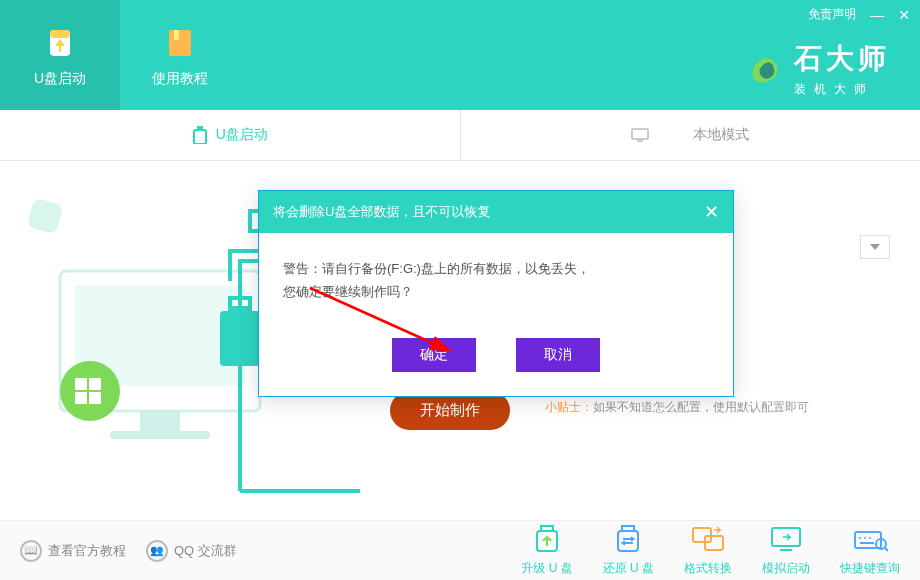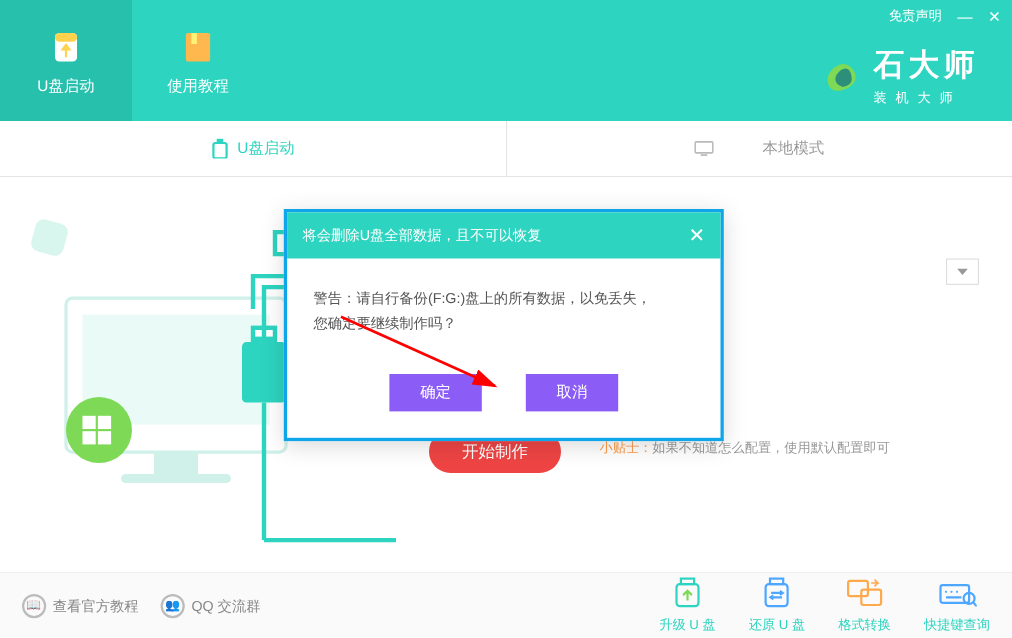--- a/index.html
+++ b/index.html
@@ -22,40 +22,40 @@
 .brand-sub { font-size: 12px; letter-spacing: 8px; margin-top: 3px; font-family: Liberation Serif, serif; }
 
 .tabs { display: flex; border-bottom: 1px solid #e5e5e5; }
 .tab { flex: 1; height: 50px; display: flex; align-items: center; justify-content: center; gap: 8px; color: #999; font-size: 14px; cursor: pointer; border-right: 1px solid #e5e5e5; }
 .tab.active { color: #2dd4bf; }
 .tab:last-child { border-right: none; gap: 44px; }
 
 .main { position: relative; height: 370px; }
 .bg-illustration { position: absolute; left: 20px; top: 20px; width: 340px; height: 330px; }
 
-.start-btn { position: absolute; left: 390px; top: 230px; background: #ef4444; color: #fff; padding: 10px 30px; border-radius: 20px; font-size: 15px; cursor: pointer; }
+.start-btn { position: absolute; left: 390px; top: 230px; background: #c2410c; color: #fff; padding: 10px 30px; border-radius: 20px; font-size: 15px; cursor: pointer; }
 .tip { position: absolute; left: 545px; top: 238px; font-size: 12px; color: #999; }
 .tip-label { color: #ff9944; }
 .dropdown-box { position: absolute; right: 30px; top: 74px; width: 30px; height: 24px; border: 1px solid #ddd; display: flex; align-items: center; justify-content: center; cursor: pointer; }
 
 .footer { position: absolute; bottom: 0; left: 0; right: 0; height: 60px; border-top: 1px solid #eee; display: flex; align-items: center; padding: 0 20px; background: #fafafa; }
 .footer-left { display: flex; gap: 20px; }
 .footer-item { display: flex; align-items: center; gap: 6px; color: #888; font-size: 13px; cursor: pointer; }
 .footer-icon { width: 22px; height: 22px; border: 2px solid #bbb; border-radius: 50%; display: flex; align-items: center; justify-content: center; font-size: 11px; color: #bbb; }
 .footer-right { margin-left: auto; display: flex; gap: 30px; justify-content: flex-end; }
 .tool-item { display: flex; flex-direction: column; align-items: center; gap: 6px; color: #2dd4bf; font-size: 12px; cursor: pointer; }
 .tool-icon { width: 36px; height: 30px; }
 
 .modal-overlay { position: absolute; inset: 0; z-index: 100; }
-.modal { position: absolute; left: 258px; top: 190px; width: 400px; background: #fff; border: 3px solid #0ea5e9; box-shadow: 0 4px 20px rgba(0,0,0,0.15); }
+.modal { position: absolute; left: 258px; top: 190px; width: 476px; background: #fff; border: 1px solid #0ea5e9; box-shadow: 0 4px 20px rgba(0,0,0,0.15); }
 .modal-header { background: #2dd4bf; color: #fff; padding: 10px 14px; font-size: 13px; display: flex; justify-content: space-between; align-items: center; }
 .modal-close { cursor: pointer; font-size: 18px; }
 .modal-body { padding: 24px 24px; font-size: 13px; color: #555; line-height: 1.8; }
 .modal-footer { display: flex; justify-content: center; gap: 40px; padding: 10px 0 24px; }
-.modal-btn { background: #8b5cf6; color: #fff; padding: 8px 28px; font-size: 14px; cursor: pointer; border: none; }
+.modal-btn { background: #6d28d9; color: #fff; padding: 8px 28px; font-size: 14px; cursor: pointer; border: none; }
 
 .arrow { position: absolute; left: 305px; top: 283px; z-index: 101; pointer-events: none; }
 </style>
 </head>
 <body>
 
 <div class="header">
   <div class="header-bg"></div>
   <div class="nav-items">
     <div class="nav-item active">
@@ -179,20 +179,28 @@
     <div class="tool-item">
       <svg class="tool-icon" viewBox="0 0 36 30">
           <rect x="3" y="4" width="18" height="14" rx="2" fill="none" stroke="#ffa94d" stroke-width="2"></rect>
           <rect x="15" y="12" width="18" height="14" rx="2" fill="none" stroke="#ffa94d" stroke-width="2"></rect>
           <path d="M24 6 L30 6 L27 3 M27 9 L30 6" fill="none" stroke="#ffa94d" stroke-width="1.5"></path>
         </svg>
       <span>格式转换</span>
     </div>
     <div class="tool-item">
       <svg class="tool-icon" viewBox="0 0 36 30">
+          <rect x="4" y="4" width="28" height="18" rx="2" fill="none" stroke="#2dd4bf" stroke-width="2"></rect>
+          <line x1="12" y1="26" x2="24" y2="26" stroke="#2dd4bf" stroke-width="2"></line>
+          <path d="M15 13 L22 13 L19 10 M19 16 L22 13" fill="none" stroke="#2dd4bf" stroke-width="1.5"></path>
+        </svg>
+      <span>模拟启动</span>
+    </div>
+    <div class="tool-item">
+      <svg class="tool-icon" viewBox="0 0 36 30">
           <rect x="3" y="8" width="26" height="16" rx="2" fill="none" stroke="#4da6ff" stroke-width="2"></rect>
           <circle cx="8" cy="14" r="1" fill="#4da6ff"></circle>
           <circle cx="13" cy="14" r="1" fill="#4da6ff"></circle>
           <circle cx="18" cy="14" r="1" fill="#4da6ff"></circle>
           <line x1="8" y1="19" x2="22" y2="19" stroke="#4da6ff" stroke-width="2"></line>
           <circle cx="29" cy="20" r="5" fill="none" stroke="#4da6ff" stroke-width="2"></circle>
           <line x1="33" y1="24" x2="36" y2="27" stroke="#4da6ff" stroke-width="2"></line>
         </svg>
       <span>快捷键查询</span>
     </div>

